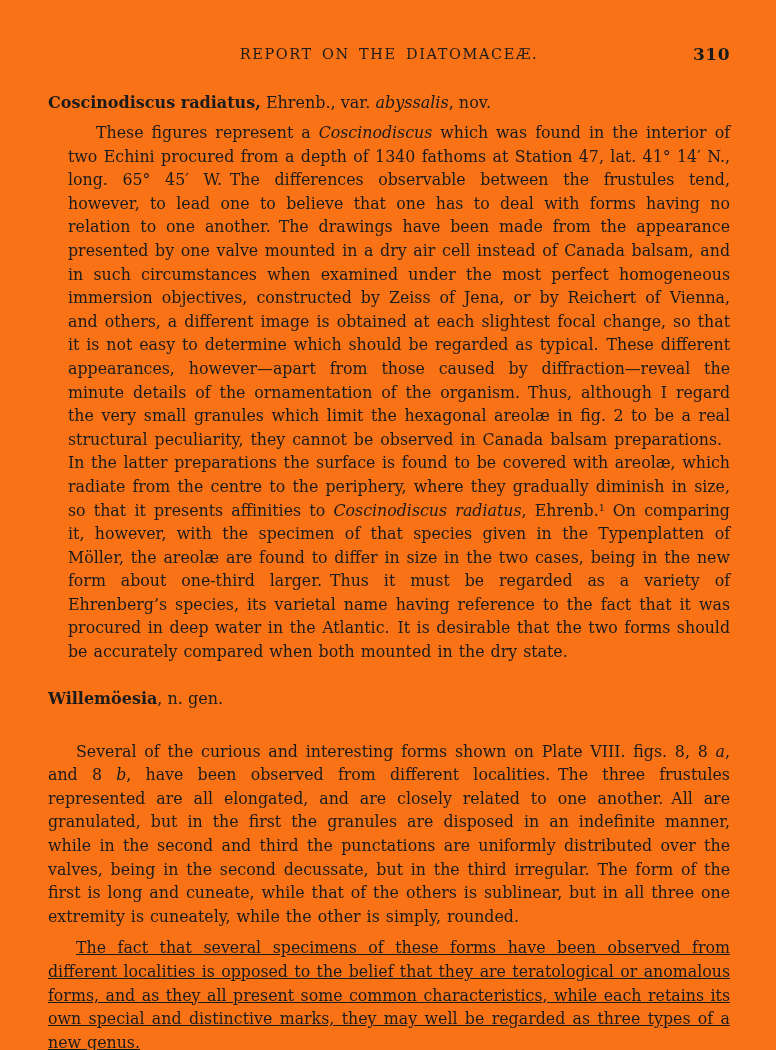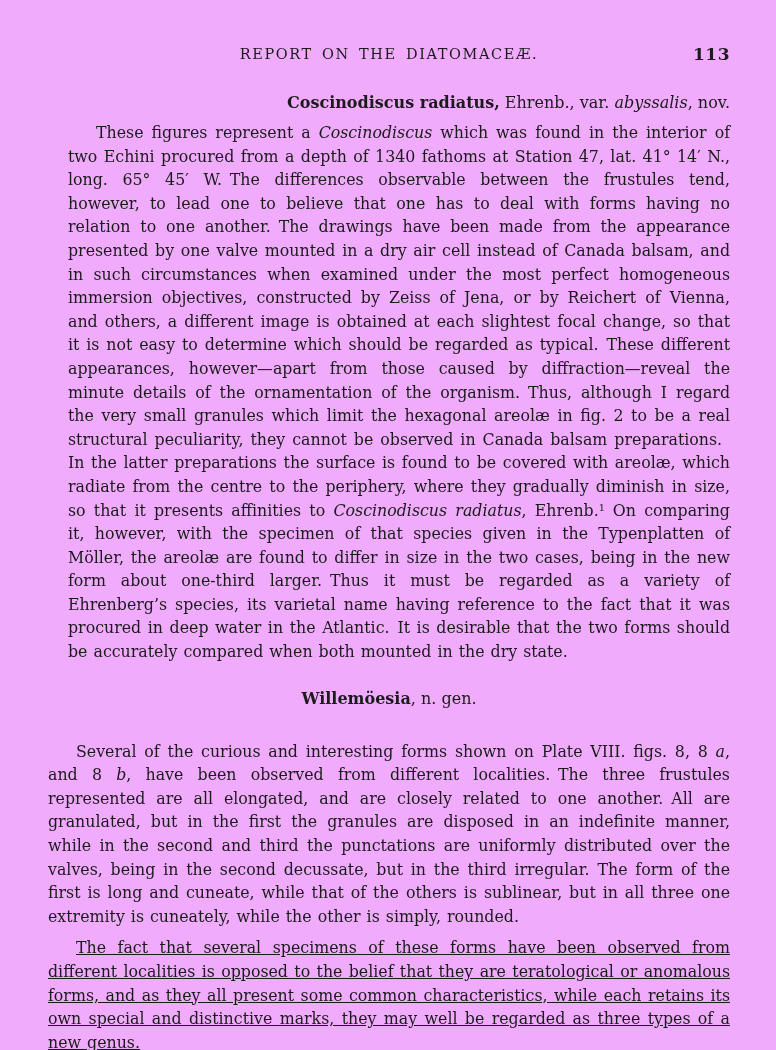--- a/index.html
+++ b/index.html
@@ -5,21 +5,21 @@
   html, body {
     margin: 0;
     padding: 0;
     background: #e8e8e8;
   }
   .page {
     position: relative;
     width: 776px;
     height: 1050px;
     margin: 0 auto;
-    background: #f0abfc;
+    background: #f97316;
     color: #1b1b1b;
     font-family: "DejaVu Serif", "Liberation Serif", serif;
     box-sizing: border-box;
     padding: 46px 46px 0 48px;
     overflow: hidden;
   }
   .running-head {
     position: relative;
     height: 22px;
   }
@@ -37,38 +37,37 @@
     position: absolute;
     right: 0;
     top: -2px;
     font-size: 17px;
     font-weight: bold;
     letter-spacing: 0.5px;
   }
   .species-heading {
     margin-top: 24px;
     display: flex;
-    justify-content: flex-end;
+    justify-content: flex-start;
     align-items: baseline;
     font-size: 16px;
     line-height: 22px;
     white-space: nowrap;
   }
   .body-para {
     font-size: 15.8px;
     line-height: 23.6px;
     text-align: justify;
     text-indent: 28px;
     margin: 0;
     word-spacing: 1px;
   }
   .para-1 { margin-top: 7px; margin-left: 20px; }
   .section-heading {
     margin-top: 24px;
-    text-align: center;
     font-size: 16px;
     line-height: 22px;
   }
   .para-2 { margin-top: 30px; }
   .para-3 { margin-top: 8px; text-decoration: underline; }
   .footnote {
     margin-top: 10px;
     font-size: 13px;
     line-height: 20.5px;
     text-align: justify;
@@ -85,21 +84,21 @@
     vertical-align: baseline;
   }
 </style>
 </head>
 <body>
 
 <div class="page">
 
   <div class="running-head">
     <div class="running-title">REPORT ON THE DIATOMACEÆ.</div>
-    <div class="page-number">113</div>
+    <div class="page-number">310</div>
   </div>
 
   <div class="species-heading">
     <span><span class="run-bold">Coscinodiscus radiatus,</span><span> Ehrenb., var. </span><span class="run-italic">abyssalis</span><span>, nov.</span></span>
   </div>
 
   <p class="body-para para-1"><span>These figures represent a </span><span class="run-italic">Coscinodiscus</span><span> which was found in the interior of two Echini procured from a depth of 1340 fathoms at Station 47, lat. 41° 14′ N., long. 65° 45′ W. The differences observable between the frustules tend, however, to lead one to believe that one has to deal with forms having no relation to one another. The drawings have been made from the appearance presented by one valve mounted in a dry air cell instead of Canada balsam, and in such circumstances when examined under the most perfect homogeneous immersion objectives, constructed by Zeiss of Jena, or by Reichert of Vienna, and others, a different image is obtained at each slightest focal change, so that it is not easy to determine which should be regarded as typical. These different appearances, however—apart from those caused by diffraction—reveal the minute details of the ornamentation of the organism. Thus, although I regard the very small granules which limit the hexagonal areolæ in fig. 2 to be a real structural peculiarity, they cannot be observed in Canada balsam preparations. In the latter preparations the surface is found to be covered with areolæ, which radiate from the centre to the periphery, where they gradually diminish in size, so that it presents affinities to </span><span class="run-italic">Coscinodiscus radiatus</span><span>, Ehrenb.</span><sup>1</sup><span> On comparing it, however, with the specimen of that species given in the Typenplatten of Möller, the areolæ are found to differ in size in the two cases, being in the new form about one-third larger. Thus it must be regarded as a variety of Ehrenberg’s species, its varietal name having reference to the fact that it was procured in deep water in the Atlantic. It is desirable that the two forms should be accurately compared when both mounted in the dry state.</span></p>
 
   <div class="section-heading"><span class="run-bold">Willemöesia</span><span>, n. gen.</span></div>
 

